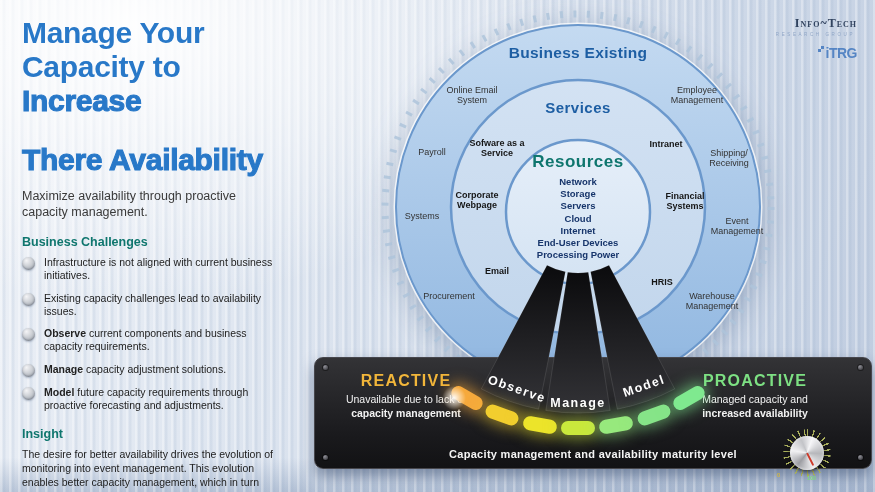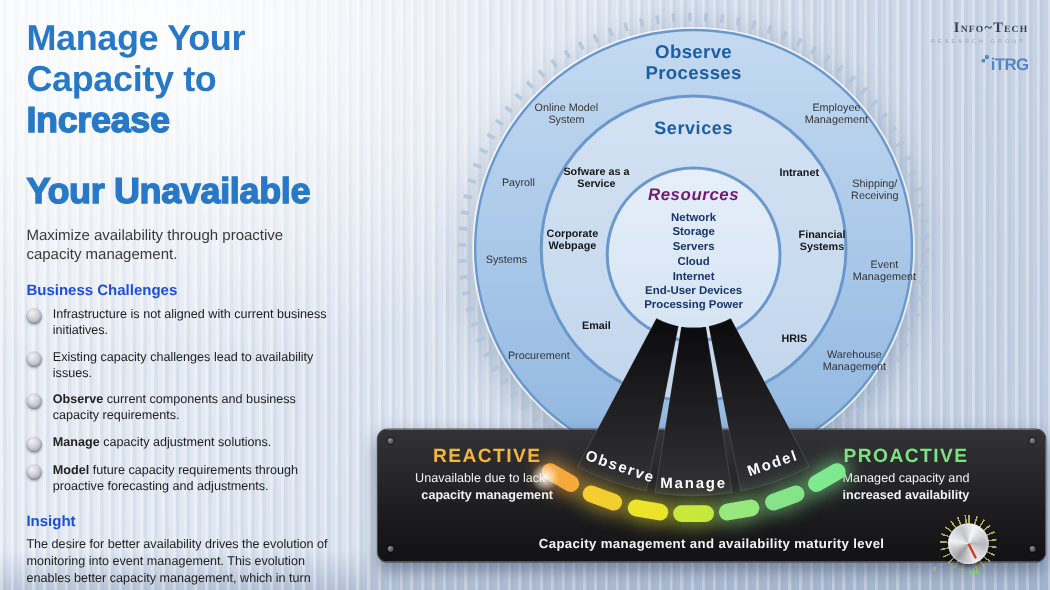--- a/index.html
+++ b/index.html
@@ -10,21 +10,21 @@
       radial-gradient(ellipse at 15% 5%, rgba(255,255,255,.95), rgba(255,255,255,0) 42%),
       repeating-linear-gradient(90deg, rgba(255,255,255,.30) 0 2px, rgba(150,172,200,.16) 3px 5px, rgba(255,255,255,0) 6px 9px),
       linear-gradient(180deg, rgba(0,0,0,0) 0 93%, rgba(120,142,175,.40) 100%),
       linear-gradient(115deg,#f0f3f8 0%,#e0e7f1 35%,#ccd7e7 70%,#becbdf 100%);
   }
   
   .left-col{position:absolute;left:22px;top:16px;width:280px;z-index:2;}
   .title{color:#2878c8;font-size:30px;line-height:1.14;font-weight:700;letter-spacing:-.3px;}
   .title .xb{font-weight:700;margin-top:24px;-webkit-text-stroke:1.1px #2878c8;}
   .subtitle{margin-top:11px;font-size:12.5px;line-height:1.3;color:#3a3a3a;width:250px;}
-  .sec-head{color:#1d4ed8;font-weight:700;font-size:12.5px;margin-top:15px;margin-bottom:7px;}
+  .sec-head{color:#0f766e;font-weight:700;font-size:12.5px;margin-top:15px;margin-bottom:7px;}
   .bullet-row{display:flex;gap:9px;margin-bottom:9px;width:258px;}
   .ball{flex:0 0 13px;width:13px;height:13px;border-radius:50%;margin-top:1px;
     background:radial-gradient(circle at 35% 28%, #f4f4f6, #c3c7cd 55%, #8b9099);
     box-shadow:0 1px 2px rgba(60,80,110,.4), inset 0 -1px 2px rgba(80,90,105,.5);}
   .bullet-text{font-size:10.5px;line-height:1.26;color:#222;}
   .bullet-text b{font-weight:700;}
   .insight-text{font-size:10.5px;line-height:1.33;color:#222;width:262px;}
   
   .logo{position:absolute;right:18px;top:16px;text-align:right;z-index:2;}
   .logo-name{font-family:"Liberation Serif",serif;font-variant:small-caps;font-size:12px;
@@ -40,21 +40,21 @@
   .circles{z-index:1;filter:drop-shadow(0 8px 14px rgba(60,90,130,.35));}
   .fan{z-index:5;}
   
   .dlabel{position:absolute;transform:translate(-50%,-50%);text-align:center;z-index:2;
     font-size:9px;line-height:1.15;color:#333;}
   .dlabel.svc{font-weight:700;color:#151515;}
   .ring-title{position:absolute;transform:translate(-50%,-50%);text-align:center;z-index:2;
     color:#1d5ea3;font-weight:700;}
   .bp-title{font-size:15.5px;line-height:1.12;letter-spacing:.3px;}
   .sv-title{font-size:15px;letter-spacing:.5px;}
-  .rs-title{font-size:14px;letter-spacing:.5px;color:#701a75;font-style:italic;}
+  .rs-title{font-size:17px;letter-spacing:.5px;color:#0f766e;}
   .res-list{position:absolute;transform:translate(-50%,0);text-align:center;z-index:2;}
   .res-item{font-size:9.5px;font-weight:700;color:#17356b;line-height:12.2px;}
   
   .panel{position:absolute;left:314px;top:357px;width:528px;height:110px;z-index:3;
     border-radius:9px;border:1px solid #47474d;
     background:linear-gradient(180deg,#333336,#1a1a1d 70%,#121214);
     box-shadow:0 7px 14px rgba(40,60,95,.5);padding-left:28px;}
   .screw{position:absolute;width:5px;height:5px;border-radius:50%;
     background:radial-gradient(circle at 35% 30%, #909098, #2c2c30);
     box-shadow:0 0 0 1px rgba(0,0,0,.4);}
@@ -86,21 +86,21 @@
   .flare{position:absolute;width:26px;height:26px;border-radius:50%;z-index:7;
     background:radial-gradient(circle,rgba(255,255,255,.95),rgba(255,255,255,0) 65%);}
 </style>
 </head>
 <body>
 
 <div class="left-col">
   <div class="title">
     <div><span>Manage Your</span></div>
     <div><span>Capacity to </span><span class="xb">Increase</span></div>
-    <div class="xb">Your Unavailable</div>
+    <div class="xb">There Availability</div>
   </div>
   <div class="subtitle">Maximize availability through proactive capacity management.</div>
 
   <div class="sec-head">Business Challenges</div>
   <div class="bullet-row">
     <div class="ball"></div>
     <div class="bullet-text">Infrastructure is not aligned with current business initiatives.</div>
   </div>
   <div class="bullet-row">
     <div class="ball"></div>
@@ -152,42 +152,42 @@
   <circle cx="578" cy="207" r="193" fill="none" stroke="#aec4db" stroke-width="7" stroke-dasharray="3 10.5" opacity="0.85"></circle>
 
   <circle cx="578" cy="207" r="183.5" fill="none" stroke="#ffffff" stroke-width="2" opacity="0.75"></circle>
   <circle cx="578" cy="207" r="182" fill="url(#gOuter)" stroke="#6b98cc" stroke-width="2"></circle>
 
   <circle cx="578" cy="207" r="127" fill="url(#gMid)" stroke="#6b98cc" stroke-width="2.5"></circle>
 
   <circle cx="578" cy="212" r="72" fill="url(#gIn)" stroke="#6b98cc" stroke-width="2.5"></circle>
 </svg>
 
-<div class="ring-title bp-title" style="left:578px;top:53px;width:140px;">Observe Processes</div>
+<div class="ring-title bp-title" style="left:578px;top:53px;width:140px;">Business Existing</div>
 <div class="ring-title sv-title" style="left:578px;top:107px;">Services</div>
 <div class="ring-title rs-title" style="left:578px;top:162px;">Resources</div>
 
 <div class="res-list" style="left:578px;top:176px;">
   <div class="res-item">Network</div>
   <div class="res-item">Storage</div>
   <div class="res-item">Servers</div>
   <div class="res-item">Cloud</div>
   <div class="res-item">Internet</div>
   <div class="res-item">End-User Devices</div>
   <div class="res-item">Processing Power</div>
 </div>
 
 <div class="dlabel svc" style="left:497px;top:148px;width:68px;">Sofware as a Service</div>
 <div class="dlabel svc" style="left:477px;top:200px;width:62px;">Corporate Webpage</div>
 <div class="dlabel svc" style="left:497px;top:271px;width:60px;">Email</div>
 <div class="dlabel svc" style="left:666px;top:144px;width:60px;">Intranet</div>
 <div class="dlabel svc" style="left:685px;top:201px;width:58px;">Financial Systems</div>
 <div class="dlabel svc" style="left:662px;top:270px;width:50px;margin-top:12px;">HRIS</div>
 
-<div class="dlabel" style="left:472px;top:95px;width:70px;">Online Model System</div>
+<div class="dlabel" style="left:472px;top:95px;width:70px;">Online Email System</div>
 <div class="dlabel" style="left:432px;top:152px;width:55px;">Payroll</div>
 <div class="dlabel" style="left:422px;top:216px;width:50px;">Systems</div>
 <div class="dlabel" style="left:449px;top:296px;width:80px;">Procurement</div>
 <div class="dlabel" style="left:697px;top:95px;width:80px;">Employee Management</div>
 <div class="dlabel" style="left:729px;top:158px;width:58px;">Shipping/ Receiving</div>
 <div class="dlabel" style="left:737px;top:226px;width:78px;">Event Management</div>
 <div class="dlabel" style="left:712px;top:301px;width:85px;">Warehouse Management</div>
 
 <div class="panel">
   <div class="screw" style="left:8px;top:7px;"></div>

